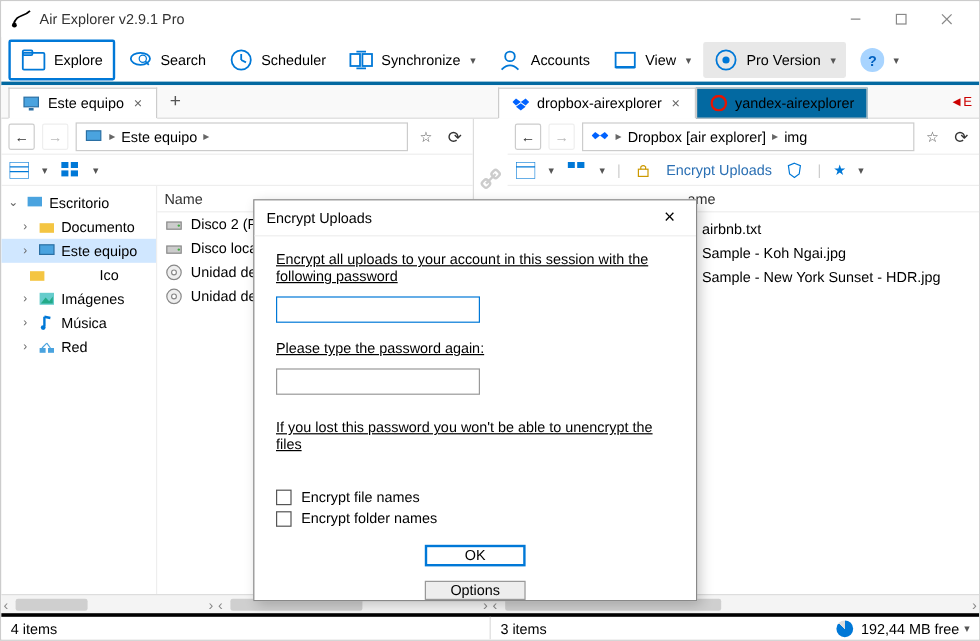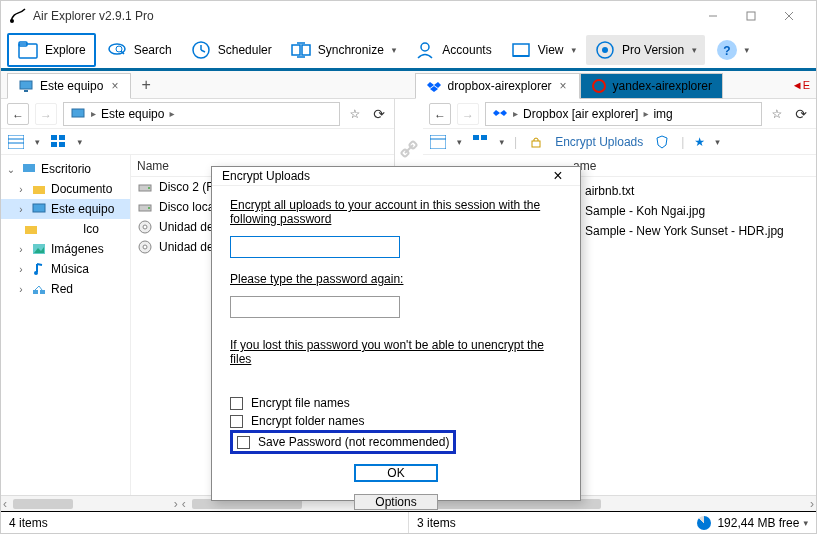--- a/index.html
+++ b/index.html
@@ -60,21 +60,21 @@
 .ticonsm { width:16px; height:16px; display:inline-flex; align-items:center; justify-content:center; }
 .filelist { flex:1; display:flex; flex-direction:column; min-width:0; }
 .colhead { height: 22px; display:flex; align-items:center; border-bottom: 1px solid #eee; padding-left: 6px; color:#333; }
 .frow { display:flex; align-items:center; gap:6px; padding:2px 6px; white-space:nowrap; overflow:hidden; }
 
 
 .rlist { flex:1; padding:4px 6px; overflow:hidden; }
 .rrow { display:flex; align-items:center; gap:8px; padding:2px 0; }
 
 
-.statusbar { position:absolute; bottom:0; left:0; right:0; height:22px; display:flex; border-top:1px solid #000000; background:#fff; }
+.statusbar { position:absolute; bottom:0; left:0; right:0; height:22px; display:flex; border-top:3px solid #000000; background:#fff; }
 .statusleft { flex:1; display:flex; align-items:center; padding:0 8px; border-right:1px solid #ddd; }
 .statusright { flex:1; display:flex; align-items:center; padding:0 8px; justify-content:space-between; }
 .pie { width:14px; height:14px; border-radius:50%; background: conic-gradient(#0078d7 0 310deg, #ddd 310deg 360deg); margin-right:6px; }
 
 
 .hscroll { position:absolute; bottom:22px; height:16px; background:#f4f4f4; border-top:1px solid #ddd; display:flex; align-items:center; }
 .hscroll.left { left:0; width:50%; }
 .hscroll.right { right:0; width:50%; }
 .thumb { height:10px; background:#cfcfcf; border-radius:2px; }
 
@@ -541,24 +541,20 @@
     <div class="dlgtext" style="margin-top:6px;">If you lost this password you won't be able to unencrypt the files</div>
     <div style="height:18px;"></div>
     <div class="chkrow">
       <span class="chkbox"></span>
       <span>Encrypt file names</span>
     </div>
     <div class="chkrow">
       <span class="chkbox"></span>
       <span>Encrypt folder names</span>
     </div>
-    <div class="hlrow">
-      <span class="chkbox"></span>
-      <span>Save Password (not recommended)</span>
-    </div>
   </div>
   <div class="dlgbtns">
     <div class="dbtn primary">
         <span>OK</span>
       </div>
     <div class="dbtn">
         <span>Options</span>
       </div>
   </div>
 </div>

